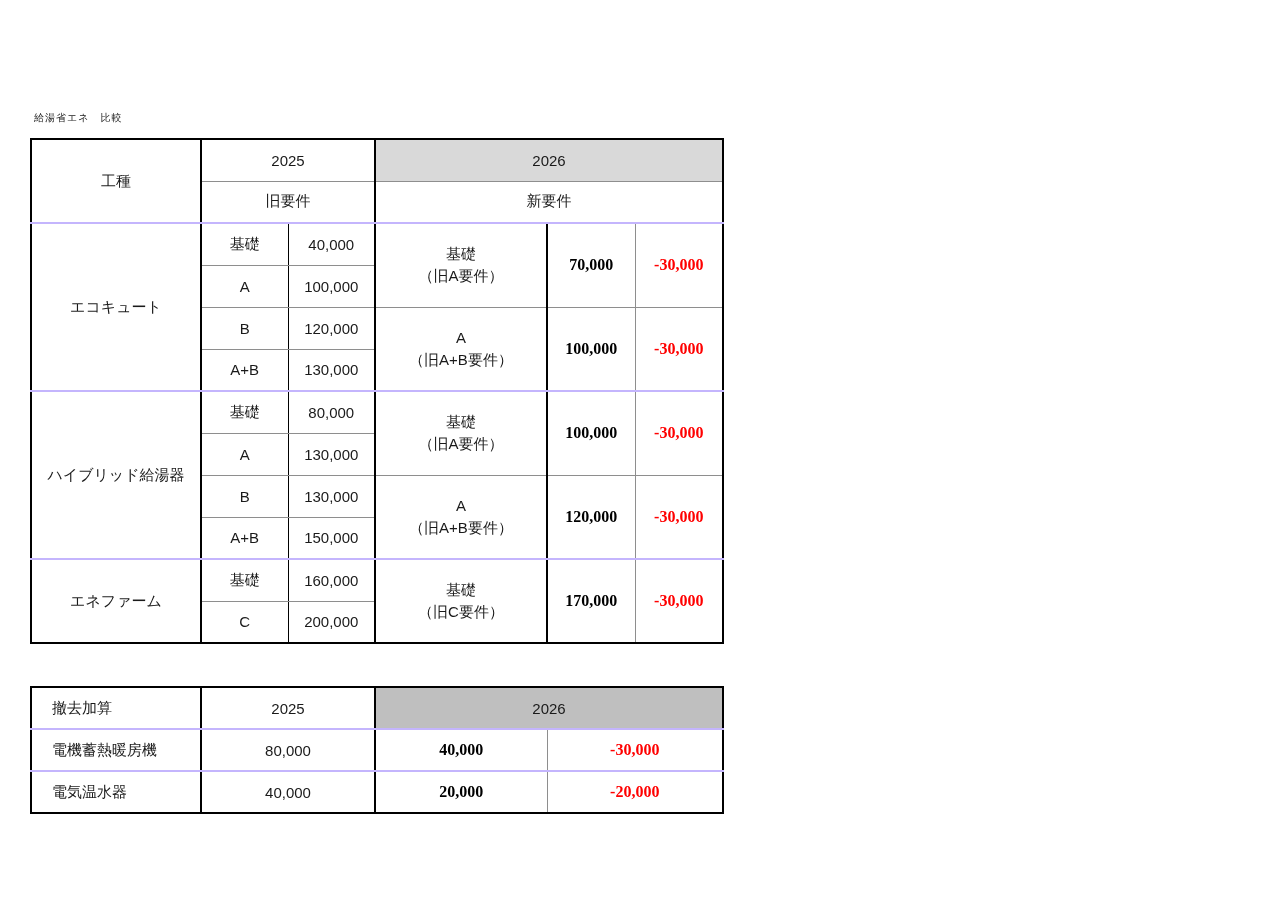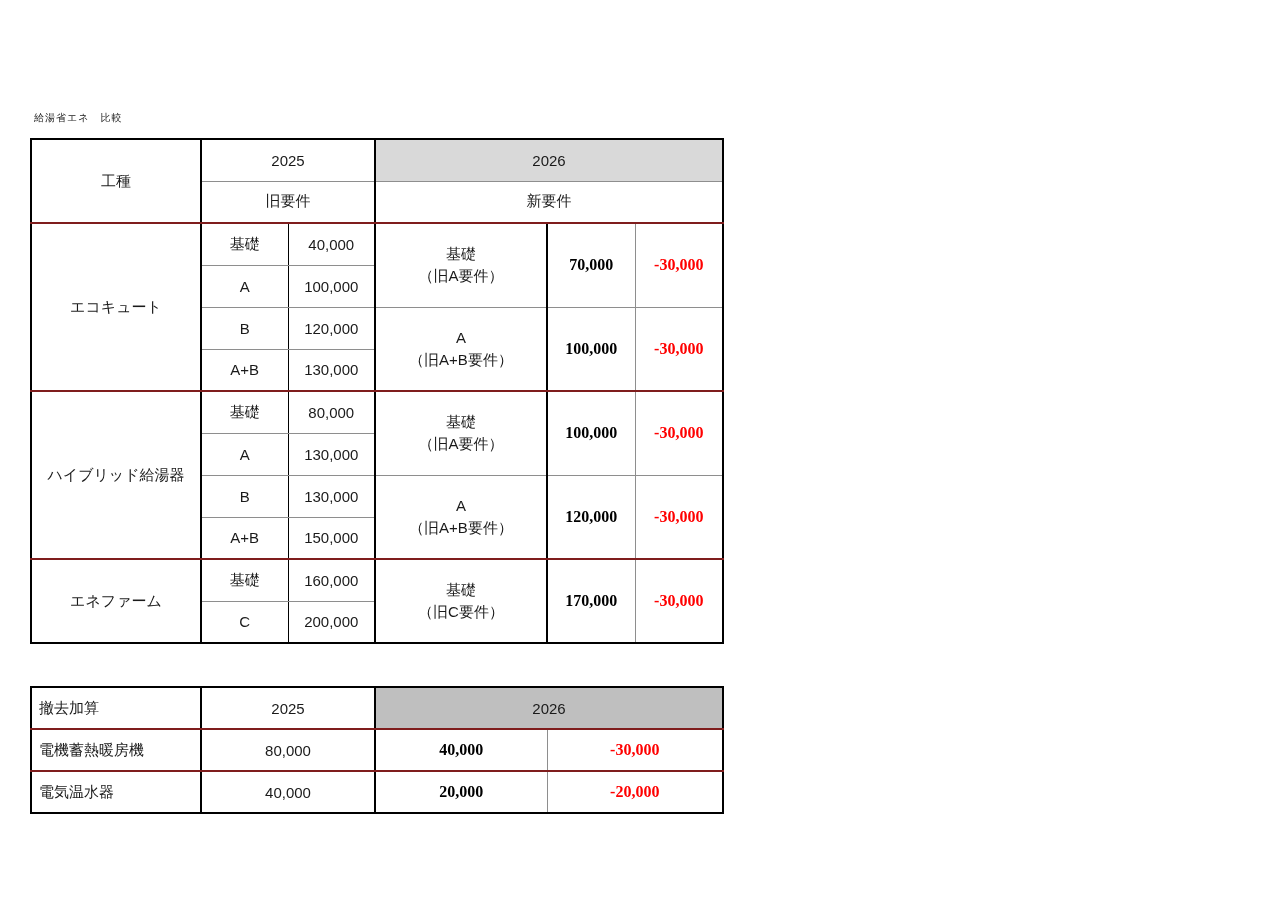--- a/index.html
+++ b/index.html
@@ -26,29 +26,29 @@
   #t2{left:30px;top:686px;width:692px;}
   td{
     padding:0;margin:0;text-align:center;vertical-align:middle;
     font-size:15px;overflow:hidden;color:#1a1a1a;
   }
   tr{height:42px;}
   
   .brK{border-right:2px solid #000;}
   .brT{border-right:1px solid #000;}
   .brG{border-right:1px solid var(--line_gray);}
-  .bbK{border-bottom:2px solid #7f1d1d;}
+  .bbK{border-bottom:2px solid #c4b5fd;}
   .bbG{border-bottom:1px solid var(--line_gray);}
   
   .gray1{background:var(--header_gray_1);}
   .gray2{background:var(--header_gray_2);}
   
   .bold{font-weight:bold;font-size:16px;color:#000;font-family:Liberation Serif, serif;}
   .red{color:var(--accent_red);text-align:center;}
-  .left{text-align:left;padding-left:7px;}
+  .left{text-align:left;padding-left:20px;}
   .twoline div{line-height:22px;}
 </style>
 </head>
 <body>
 
 <div class="doc-title">給湯省エネ　比較</div>
 
 <table id="t1">
   <colgroup>
     <col style="width:170px">

